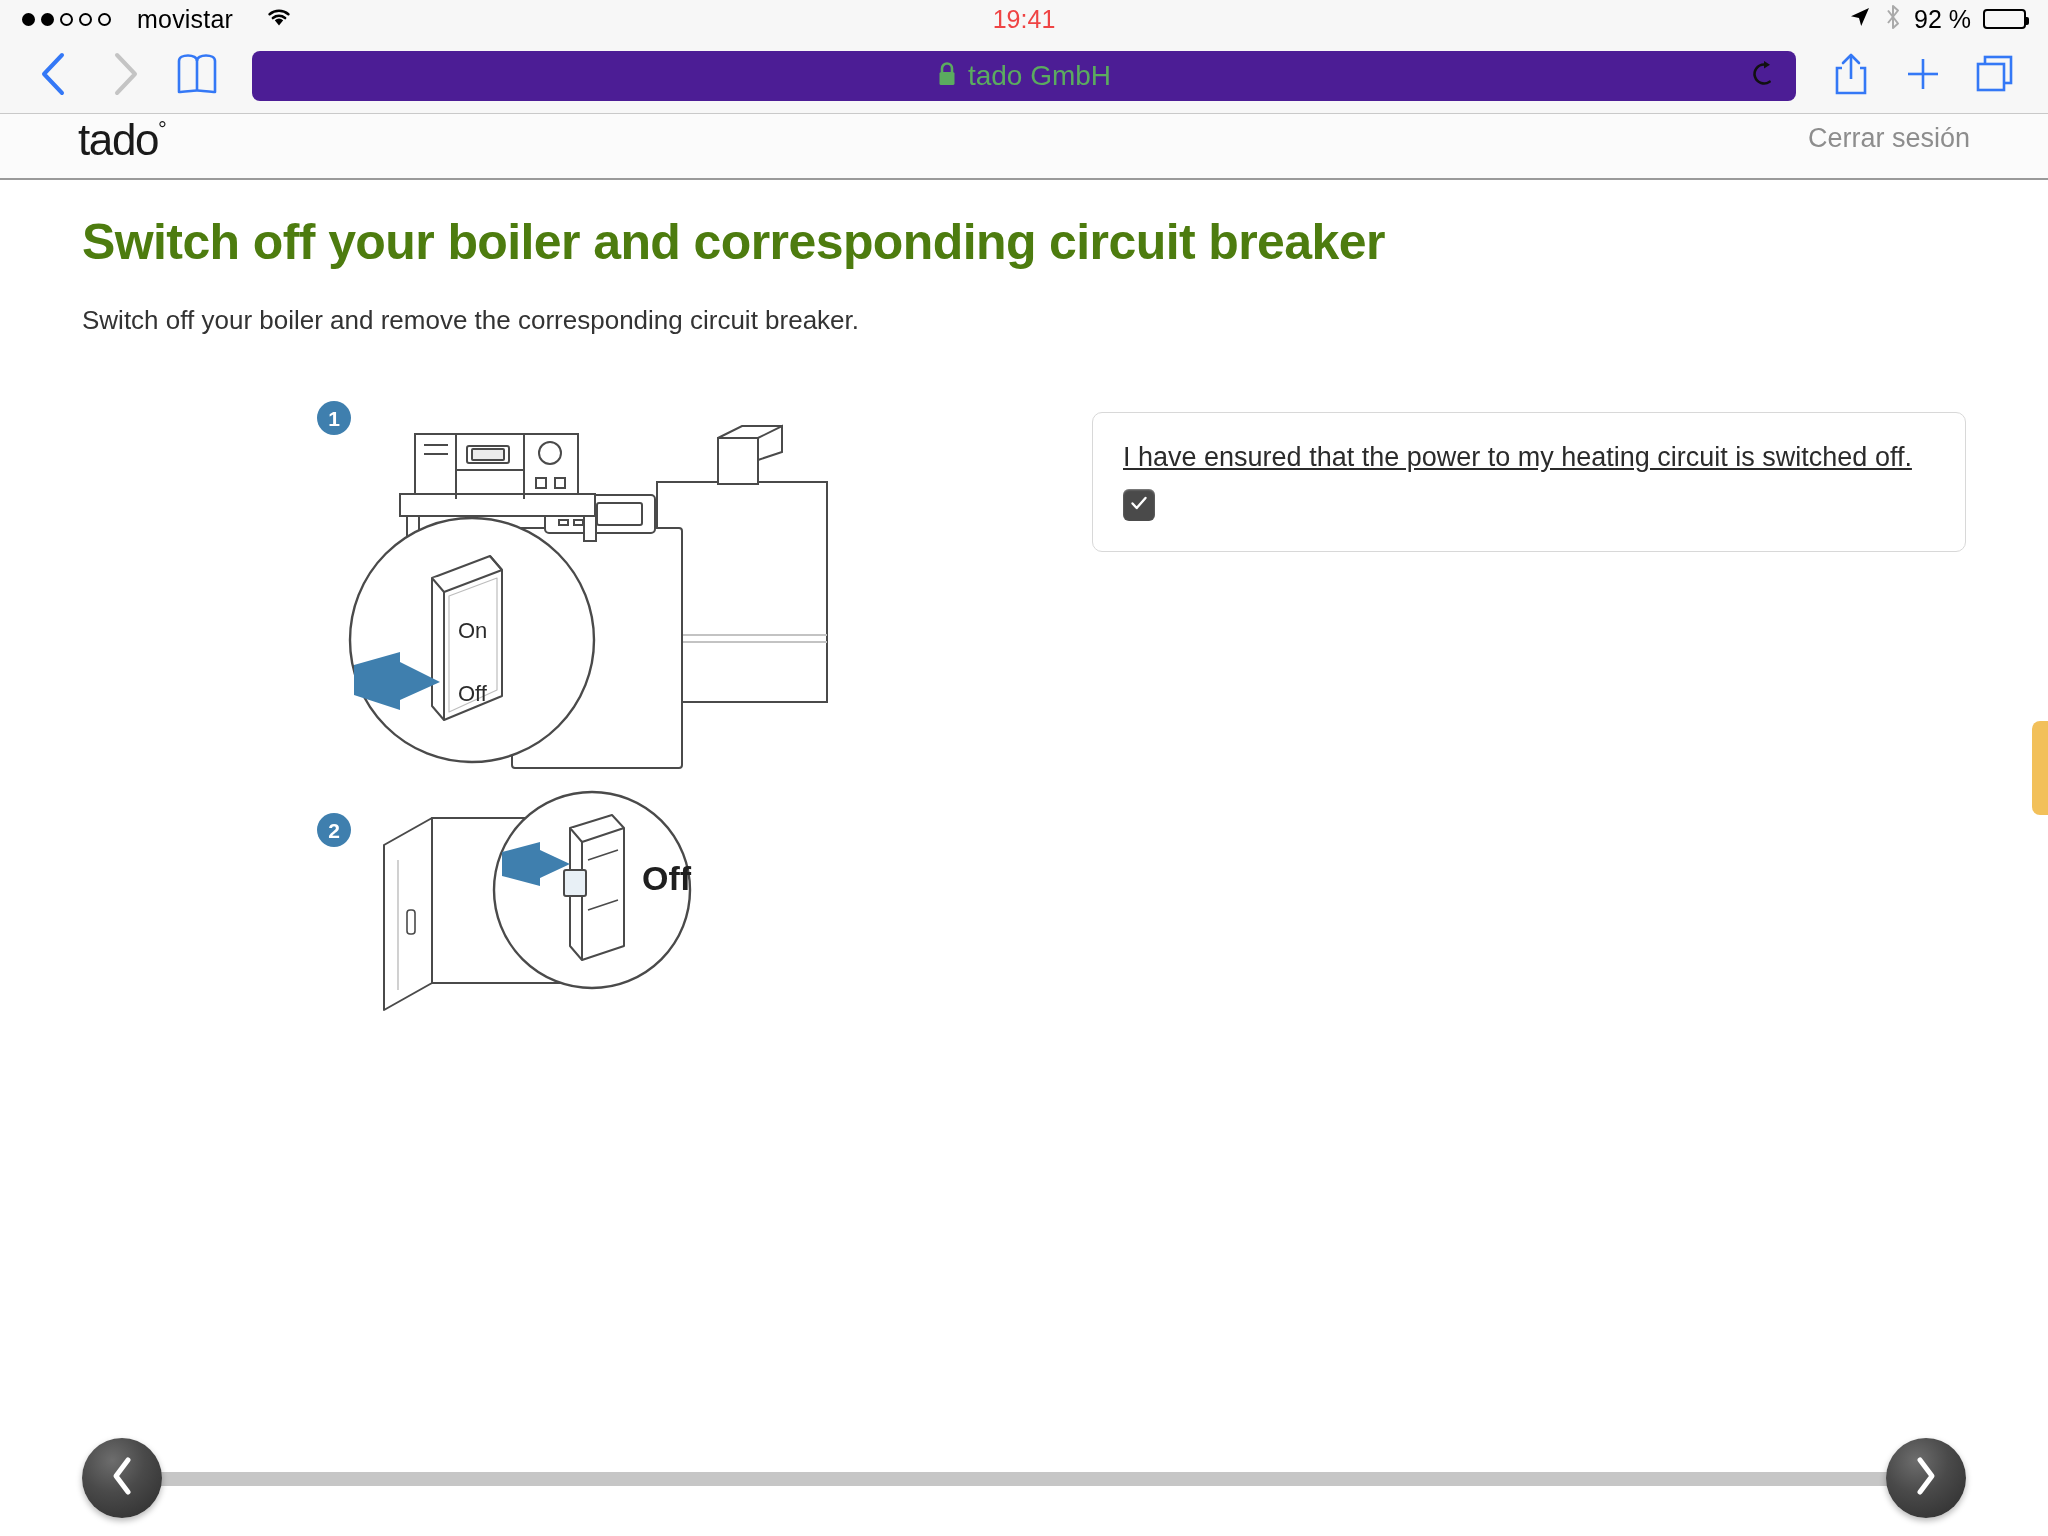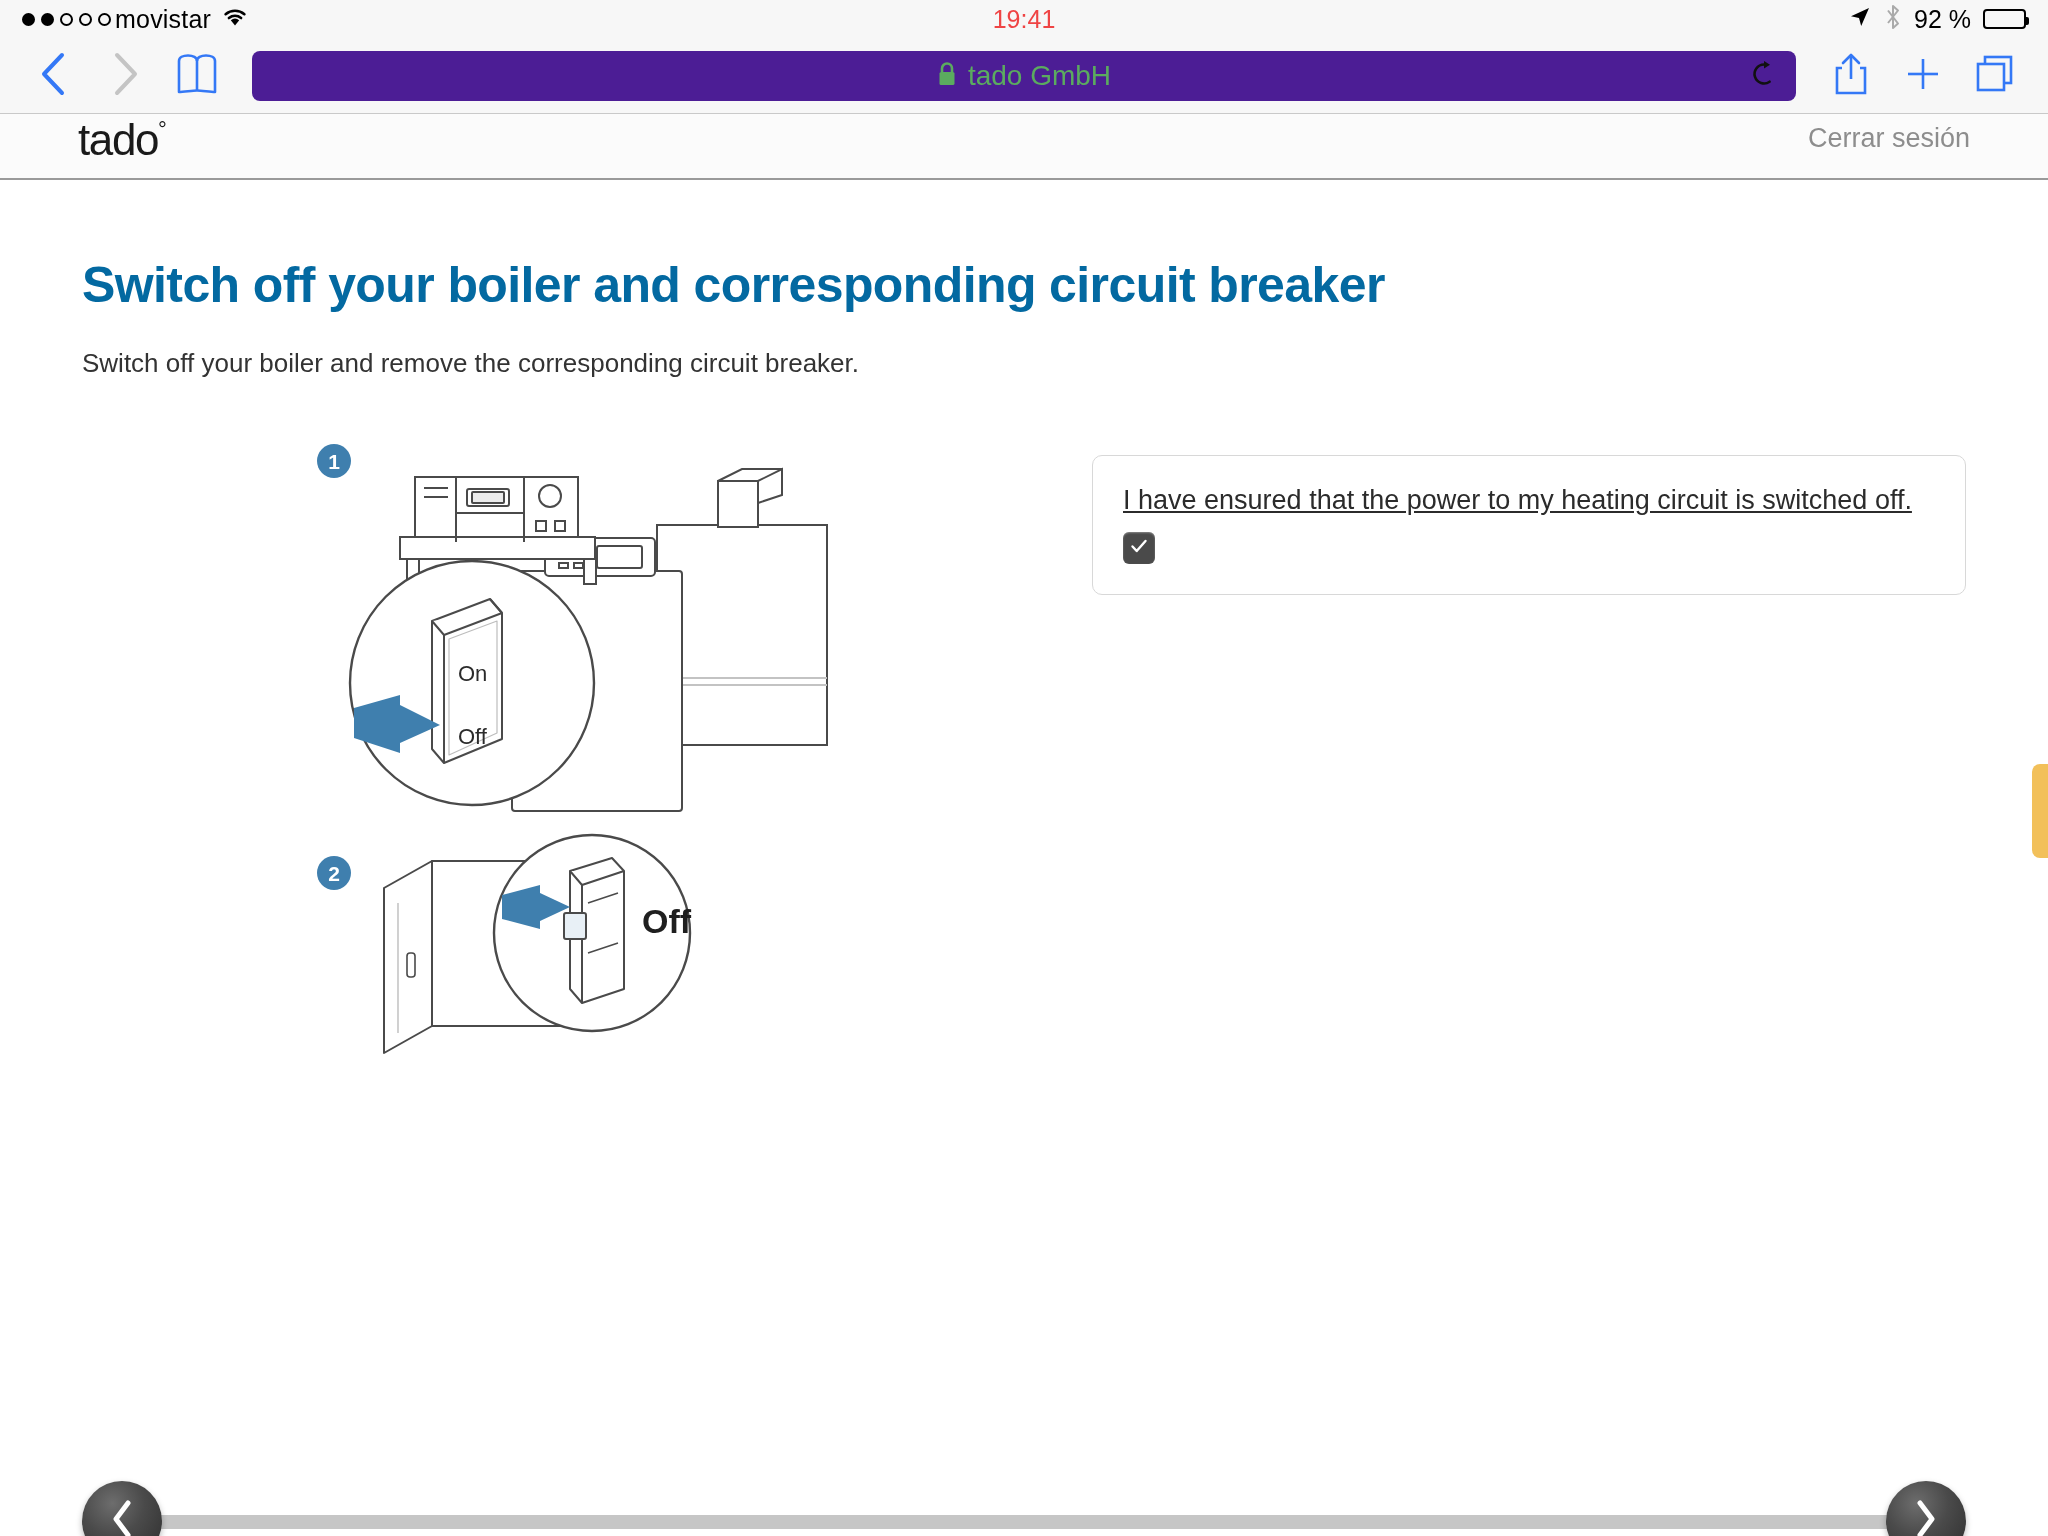--- a/index.html
+++ b/index.html
@@ -12,21 +12,21 @@
 
   
   .statusbar {
     position: relative;
     height: 38px;
     background: #f7f7f7;
     display: flex;
     align-items: center;
     padding: 0 22px;
   }
-  .sb-left { display: flex; align-items: center; gap: 4px; }
+  .sb-left { display: flex; align-items: center; gap: 26px; }
   .sb-dots { display: flex; align-items: center; gap: 6px; }
   .sb-dot { width: 13px; height: 13px; border-radius: 50%; border: 2px solid #000; }
   .sb-dot.filled { background: #000; }
   .sb-carrier { font-size: 25px; color: #000; letter-spacing: .2px; }
   .sb-wifi { margin-left: 6px; }
   .sb-center {
     position: absolute; left: 0; right: 0; text-align: center;
     font-size: 25px; color: #ef4444; pointer-events: none;
   }
   .sb-right {
@@ -93,24 +93,24 @@
     font-size: 44px; font-weight: 400; color: #1a1a1a;
     letter-spacing: -1.4px; line-height: 1;
     position: relative; top: 2px;
   }
   .logo sup { font-size: 22px; vertical-align: super; top: -2px; position: relative; }
   .logout { font-size: 27px; color: #8d8d8d; cursor: pointer; }
 
   
   .page { padding: 0 82px; position: relative; }
   h1.title {
-    margin-top: 76px;
+    margin-top: 33px;
     font-size: 50px;
     font-weight: bold;
-    color: #0369a1;
+    color: #4d7c0f;
     letter-spacing: -0.6px;
   }
   p.subtitle {
     margin-top: 34px;
     font-size: 26px;
     color: #333333;
   }
 
   .content-row {
     display: flex;

